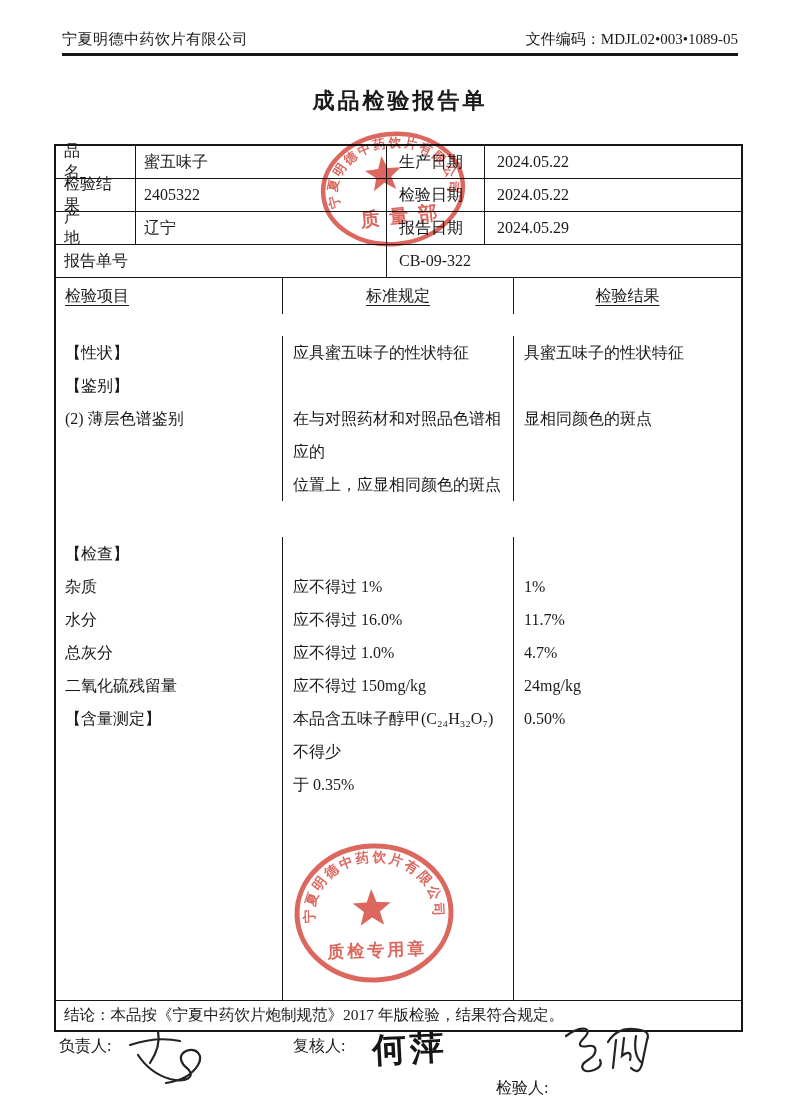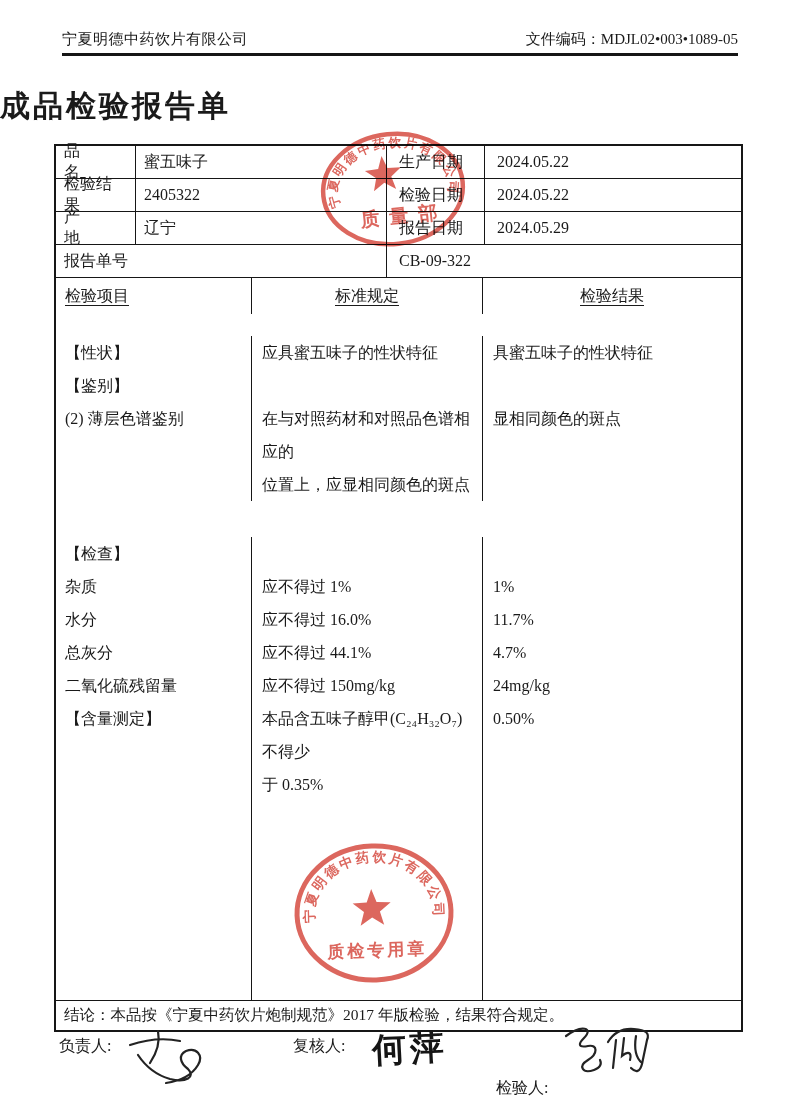--- a/index.html
+++ b/index.html
@@ -5,39 +5,39 @@
   html,body{margin:0;padding:0;background:#fff;}
   *{box-sizing:border-box;}
   .sheet{
     position:relative;width:800px;height:1097px;background:#fff;overflow:hidden;
     font-family:"Liberation Serif","DejaVu Serif",serif;color:#1a1a1a;
   }
   
   .hdr-company{position:absolute;left:62px;top:30px;font-size:15px;letter-spacing:.5px;}
   .hdr-code{position:absolute;right:62px;top:30px;font-size:15px;}
   .hdr-rule{position:absolute;left:62px;right:62px;top:53px;height:3px;background:#161616;}
-  .title{position:absolute;left:0;right:0;top:86px;margin:0;
-         font-size:30px;font-weight:bold;letter-spacing:3px;}
+  .title{position:absolute;left:0;right:0;top:86px;margin:0;text-align:center;
+         font-size:22px;font-weight:bold;letter-spacing:3px;}
   
   .table{position:absolute;left:54px;top:144px;width:689px;border:2px solid #161616;
          display:flex;flex-direction:column;font-size:16px;}
   .irow{display:flex;height:33px;border-bottom:1px solid #161616;}
   .cell{display:flex;align-items:center;padding:0 8px;}
   .br{border-right:1px solid #161616;}
   .w-lbl{width:80px;}
   .w-val1{width:251px;}
   .w-lbl2{width:98px;padding-left:12px;}
   .w-val2{flex:1;padding-left:12px;}
   .w-replbl{width:331px;}
   .w-repval{flex:1;padding-left:12px;}
   
   .msec{height:723px;display:flex;flex-direction:column;border-bottom:1px solid #161616;}
   .mrow{display:flex;min-height:33px;line-height:33px;}
   .mhead{height:36px;min-height:36px;line-height:36px;}
-  .mc1{width:196px;padding-left:9px;border-right:1px solid #161616;}
+  .mc1{width:227px;padding-left:9px;border-right:1px solid #161616;}
   .mc2{width:231px;padding:0 10px;border-right:1px solid #161616;white-space:pre-wrap;}
   .mc3{flex:1;padding-left:10px;white-space:pre-wrap;}
   .mc-center{text-align:center;padding:0;}
   .u{text-decoration:underline;text-underline-offset:4px;}
   .mbody{display:flex;flex-direction:column;flex:1;padding-top:22px;}
   .gap{margin-top:36px;}
   .mfill{flex:1;}
   
   .crow{height:29px;line-height:28px;padding-left:8px;font-size:15.5px;}
   
@@ -125,21 +125,21 @@
           <div class="mc2">应不得过 1%</div>
           <div class="mc3">1%</div>
         </div>
         <div class="mrow">
           <div class="mc1">水分</div>
           <div class="mc2">应不得过 16.0%</div>
           <div class="mc3">11.7%</div>
         </div>
         <div class="mrow">
           <div class="mc1">总灰分</div>
-          <div class="mc2">应不得过 44.1%</div>
+          <div class="mc2">应不得过 1.0%</div>
           <div class="mc3">4.7%</div>
         </div>
         <div class="mrow">
           <div class="mc1">二氧化硫残留量</div>
           <div class="mc2">应不得过 150mg/kg</div>
           <div class="mc3">24mg/kg</div>
         </div>
         <div class="mrow">
           <div class="mc1">【含量测定】</div>
           <div class="mc2">本品含五味子醇甲(C₂₄H₃₂O₇)不得少

